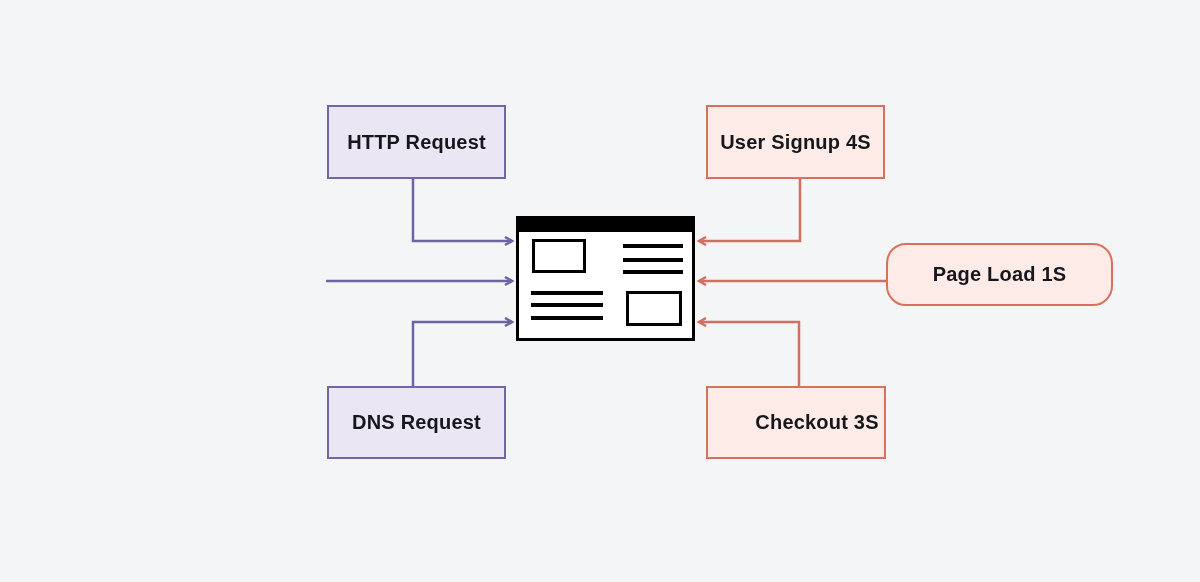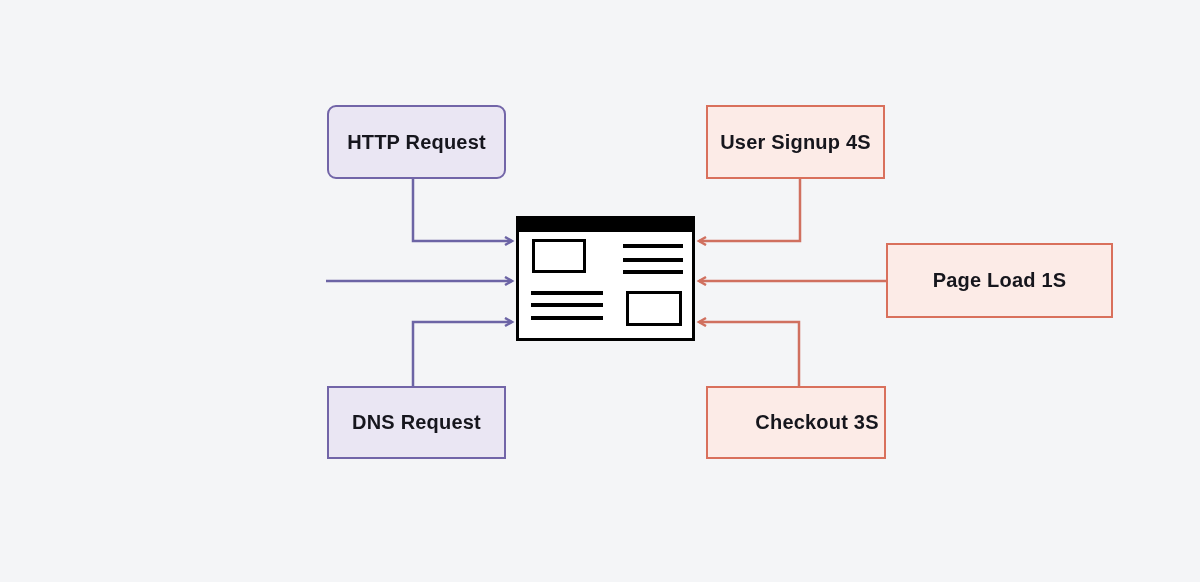--- a/index.html
+++ b/index.html
@@ -40,25 +40,25 @@
     letter-spacing: 0.2px;
   }
   .node.purple {
     background: var(--purple-fill);
     border: 2px solid var(--purple-border);
   }
   .node.red {
     background: var(--red-fill);
     border: 2px solid var(--red-border);
   }
-  .node-http     { left: 327px; top: 105px; width: 179px; height: 74px; border-radius: 9px; }
+  .node-http     { left: 327px; top: 105px; width: 179px; height: 74px; }
   .node-ssl      { left:  98px; top: 243px; width: 228px; height: 75px; }
   .node-dns      { left: 327px; top: 386px; width: 179px; height: 73px; text-align: center; }
   .node-signup   { left: 706px; top: 105px; width: 179px; height: 74px; }
-  .node-pageload { left: 886px; top: 243px; width: 227px; height: 75px; }
+  .node-pageload { left: 886px; top: 243px; width: 227px; height: 63px; border-radius: 20px; }
   .node-checkout { left: 706px; top: 386px; width: 180px; height: 73px; padding-left: 42px; }
 
   
   .browser {
     position: absolute;
     left: 516px; top: 216px;
     width: 179px; height: 125px;
     box-sizing: border-box;
     background: #ffffff;
     border: 3px solid var(--browser-black);

